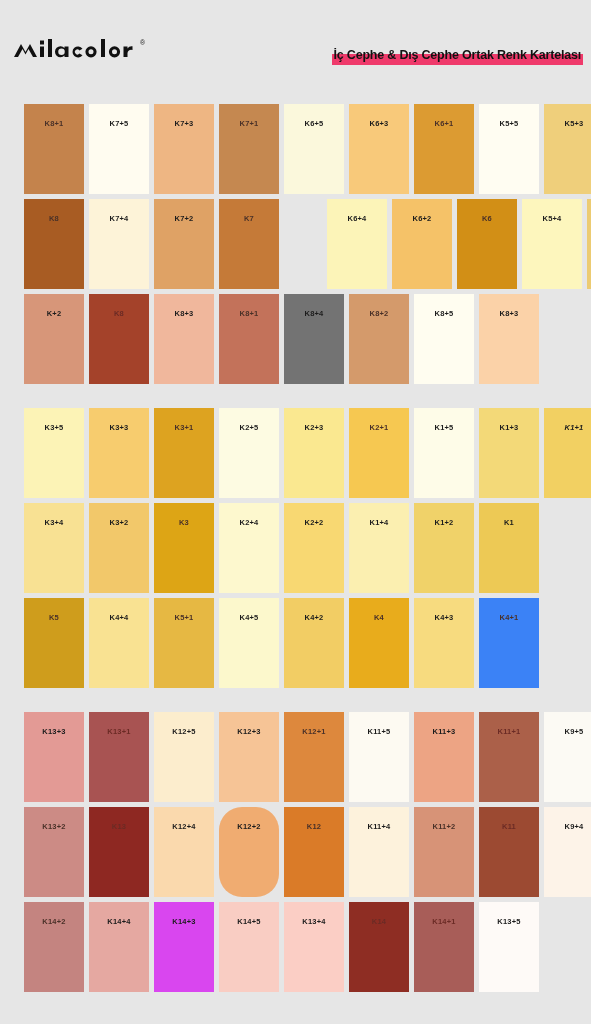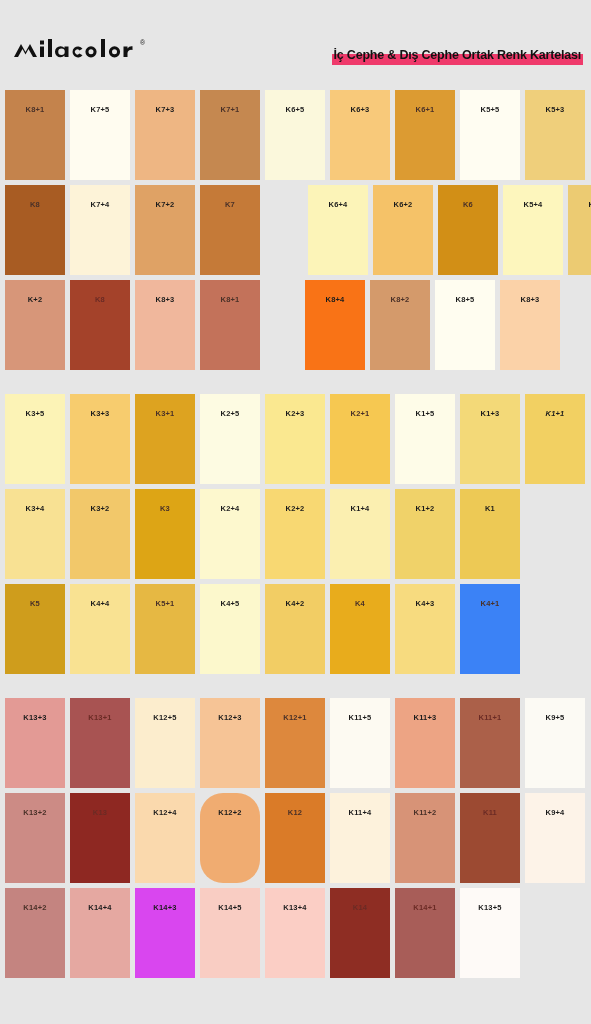--- a/index.html
+++ b/index.html
@@ -14,21 +14,21 @@
     position: relative;
     width: 591px;
     height: 1024px;
     background: #e6e6e6;
     overflow: hidden;
   }
 
   
   .header {
     position: relative;
-    height: 90px;
+    height: 104px;
   }
   .brand {
     position: absolute;
     left: 13px;
     top: 38px;
     display: flex;
     align-items: flex-start;
     height: 26px;
   }
   .brand-mark { display: block; }
@@ -63,21 +63,21 @@
     font-weight: 700;
     color: #121212;
     letter-spacing: -0.2px;
     white-space: nowrap;
     padding: 0 2px;
   }
 
   
   .block {
     position: relative;
-    padding: 0 5px;
+    padding: 0 24px;
     margin-bottom: 24px;
   }
   .row {
     display: flex;
     gap: 5px;
     margin-bottom: 5px;
   }
   .swatch {
     width: 60px;
     height: 90px;
@@ -209,21 +209,21 @@
           </div>
           <div class="swatch verydark" style="background: rgb(164, 66, 42);">
             <span class="swatch-label">K8</span>
           </div>
           <div class="swatch" style="background: rgb(240, 183, 156);">
             <span class="swatch-label">K8+3</span>
           </div>
           <div class="swatch dark" style="background: rgb(195, 114, 90);">
             <span class="swatch-label">K8+1</span>
           </div>
-          <div class="swatch" style="background: #f97316; margin-left: 40px;">
+          <div class="swatch" style="background: #737373;">
             <span class="swatch-label">K8+4</span>
           </div>
           <div class="swatch dark" style="background: rgb(212, 154, 107);">
             <span class="swatch-label">K8+2</span>
           </div>
           <div class="swatch" style="background: rgb(255, 253, 240);">
             <span class="swatch-label">K8+5</span>
           </div>
           <div class="swatch" style="background: rgb(251, 210, 168);">
             <span class="swatch-label">K8+3</span>

